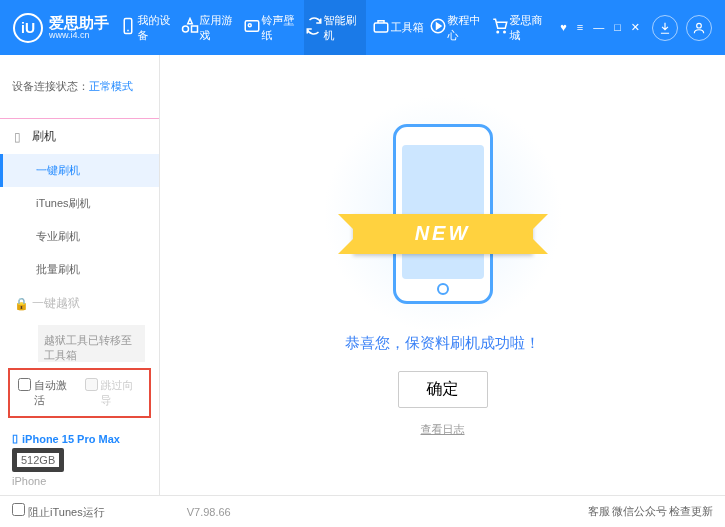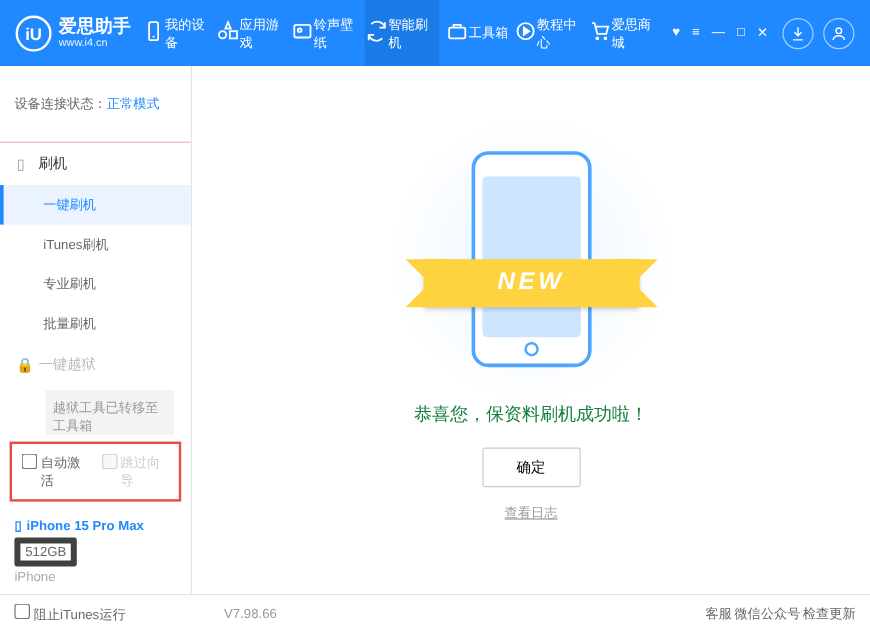--- a/index.html
+++ b/index.html
@@ -37,22 +37,22 @@
 .main{flex:1;display:flex;flex-direction:column;align-items:center;justify-content:center;position:relative}
 .phone-ill{width:140px;height:200px;position:relative;margin-bottom:20px}
 .rays{position:absolute;width:240px;height:240px;left:-50px;top:-20px;background:radial-gradient(circle,#e8f4ff 0%,#fff 70%);border-radius:50%;z-index:0}
 .phone{position:absolute;width:100px;height:180px;background:#fff;border:3px solid #4da6ff;border-radius:14px;left:20px;top:10px;z-index:2}
 .phone-screen{position:absolute;top:18px;left:6px;right:6px;bottom:22px;background:#cce6ff;border-radius:4px}
 .phone-home{position:absolute;bottom:6px;left:50%;transform:translateX(-50%);width:12px;height:12px;border:2px solid #4da6ff;border-radius:50%}
 .ribbon{position:absolute;z-index:3;left:-20px;top:100px;width:180px;height:40px;background:#ffd23f;display:flex;align-items:center;justify-content:center;font-weight:bold;font-size:20px;color:#fff;letter-spacing:3px;font-style:italic;box-shadow:0 2px 4px rgba(0,0,0,.2)}
 .ribbon::before,.ribbon::after{content:"";position:absolute;top:0;border:20px solid #ffd23f}
 .ribbon::before{left:-15px;border-left-color:transparent}
 .ribbon::after{right:-15px;border-right-color:transparent}
-.success-msg{font-size:15px;color:#15803d;margin-bottom:18px}
-.ok-btn{padding:7px 28px;border:1px solid #ccc;background:#fff;font-size:12px;cursor:pointer;border-radius:2px;margin-bottom:14px}
+.success-msg{font-size:15px;color:#3b82f6;margin-bottom:18px}
+.ok-btn{padding:7px 28px;border:1px solid #ccc;background:#fff;font-size:16px;cursor:pointer;border-radius:2px;margin-bottom:14px}
 .log-link{font-size:11px;color:#999;cursor:pointer;text-decoration:underline}
 .footer{height:32px;border-top:1px solid #e5e5e5;display:flex;align-items:center;padding:0 12px;font-size:11px;color:#666}
 .footer-left{display:flex;align-items:center;gap:22px}
 .footer-right{margin-left:auto;display:flex;gap:2px}
 .footer-right span{cursor:pointer}
 .version{margin-left:60px;color:#999}
 input[type=checkbox]{cursor:pointer}
 .grp-icon{width:12px;display:inline-block;color:#999}
 </style>
 </head>

